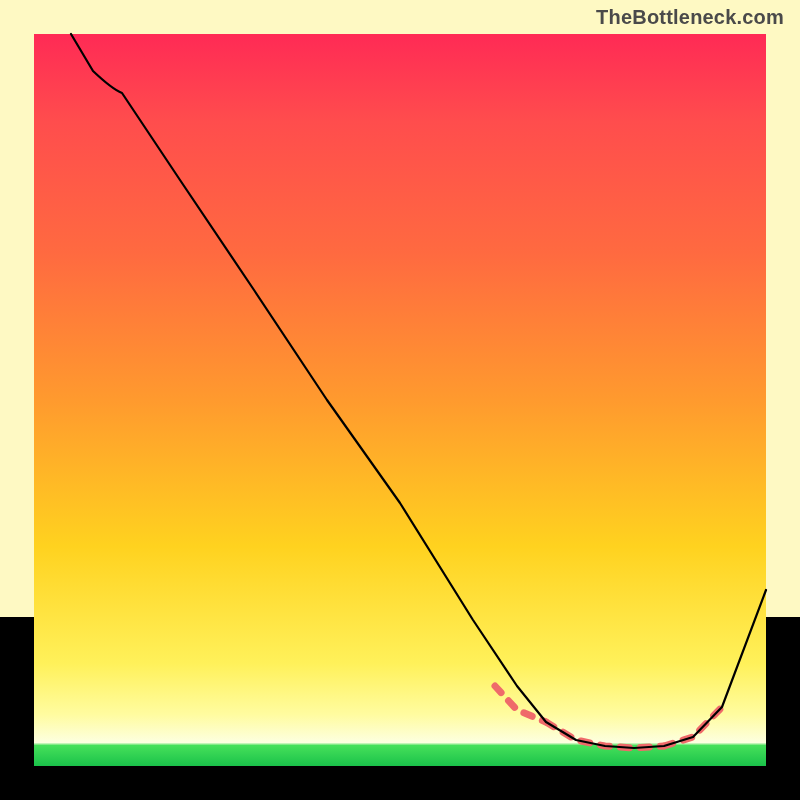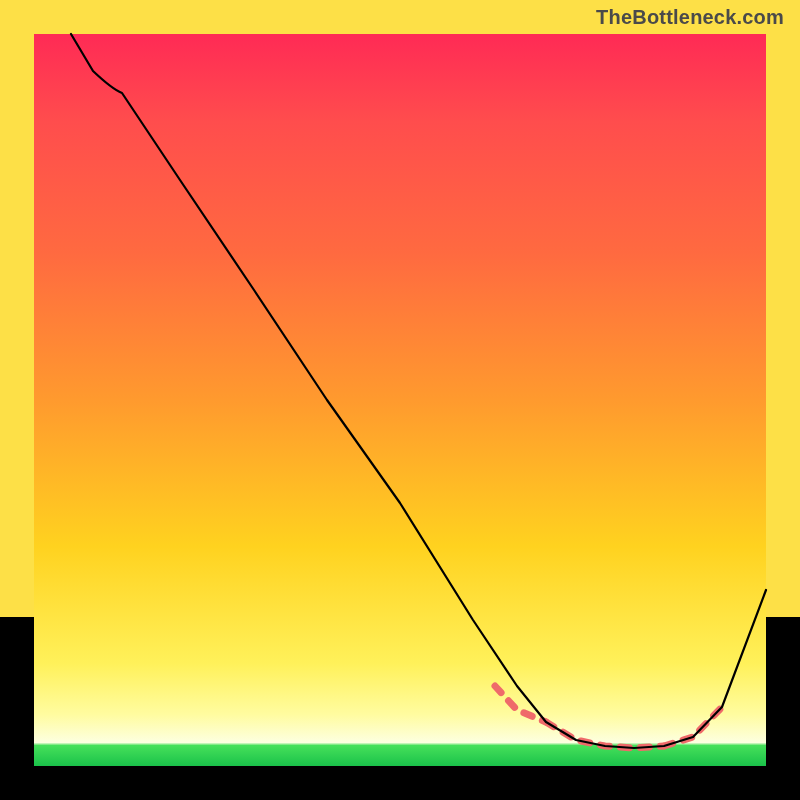--- a/index.html
+++ b/index.html
@@ -8,21 +8,21 @@
     width: 800px;
     height: 800px;
     background: #000;
     overflow: hidden;
     font-family: Arial, Helvetica, sans-serif;
   }
   .stage {
     position: relative;
     width: 800px;
     height: 617px;
-    background: #fde047;
+    background: #fef9c3;
   }
   
   .panel {
     position: absolute;
     left: 34px;
     top: 34px;
     width: 732px;
     height: 732px;
     
     background: linear-gradient(

